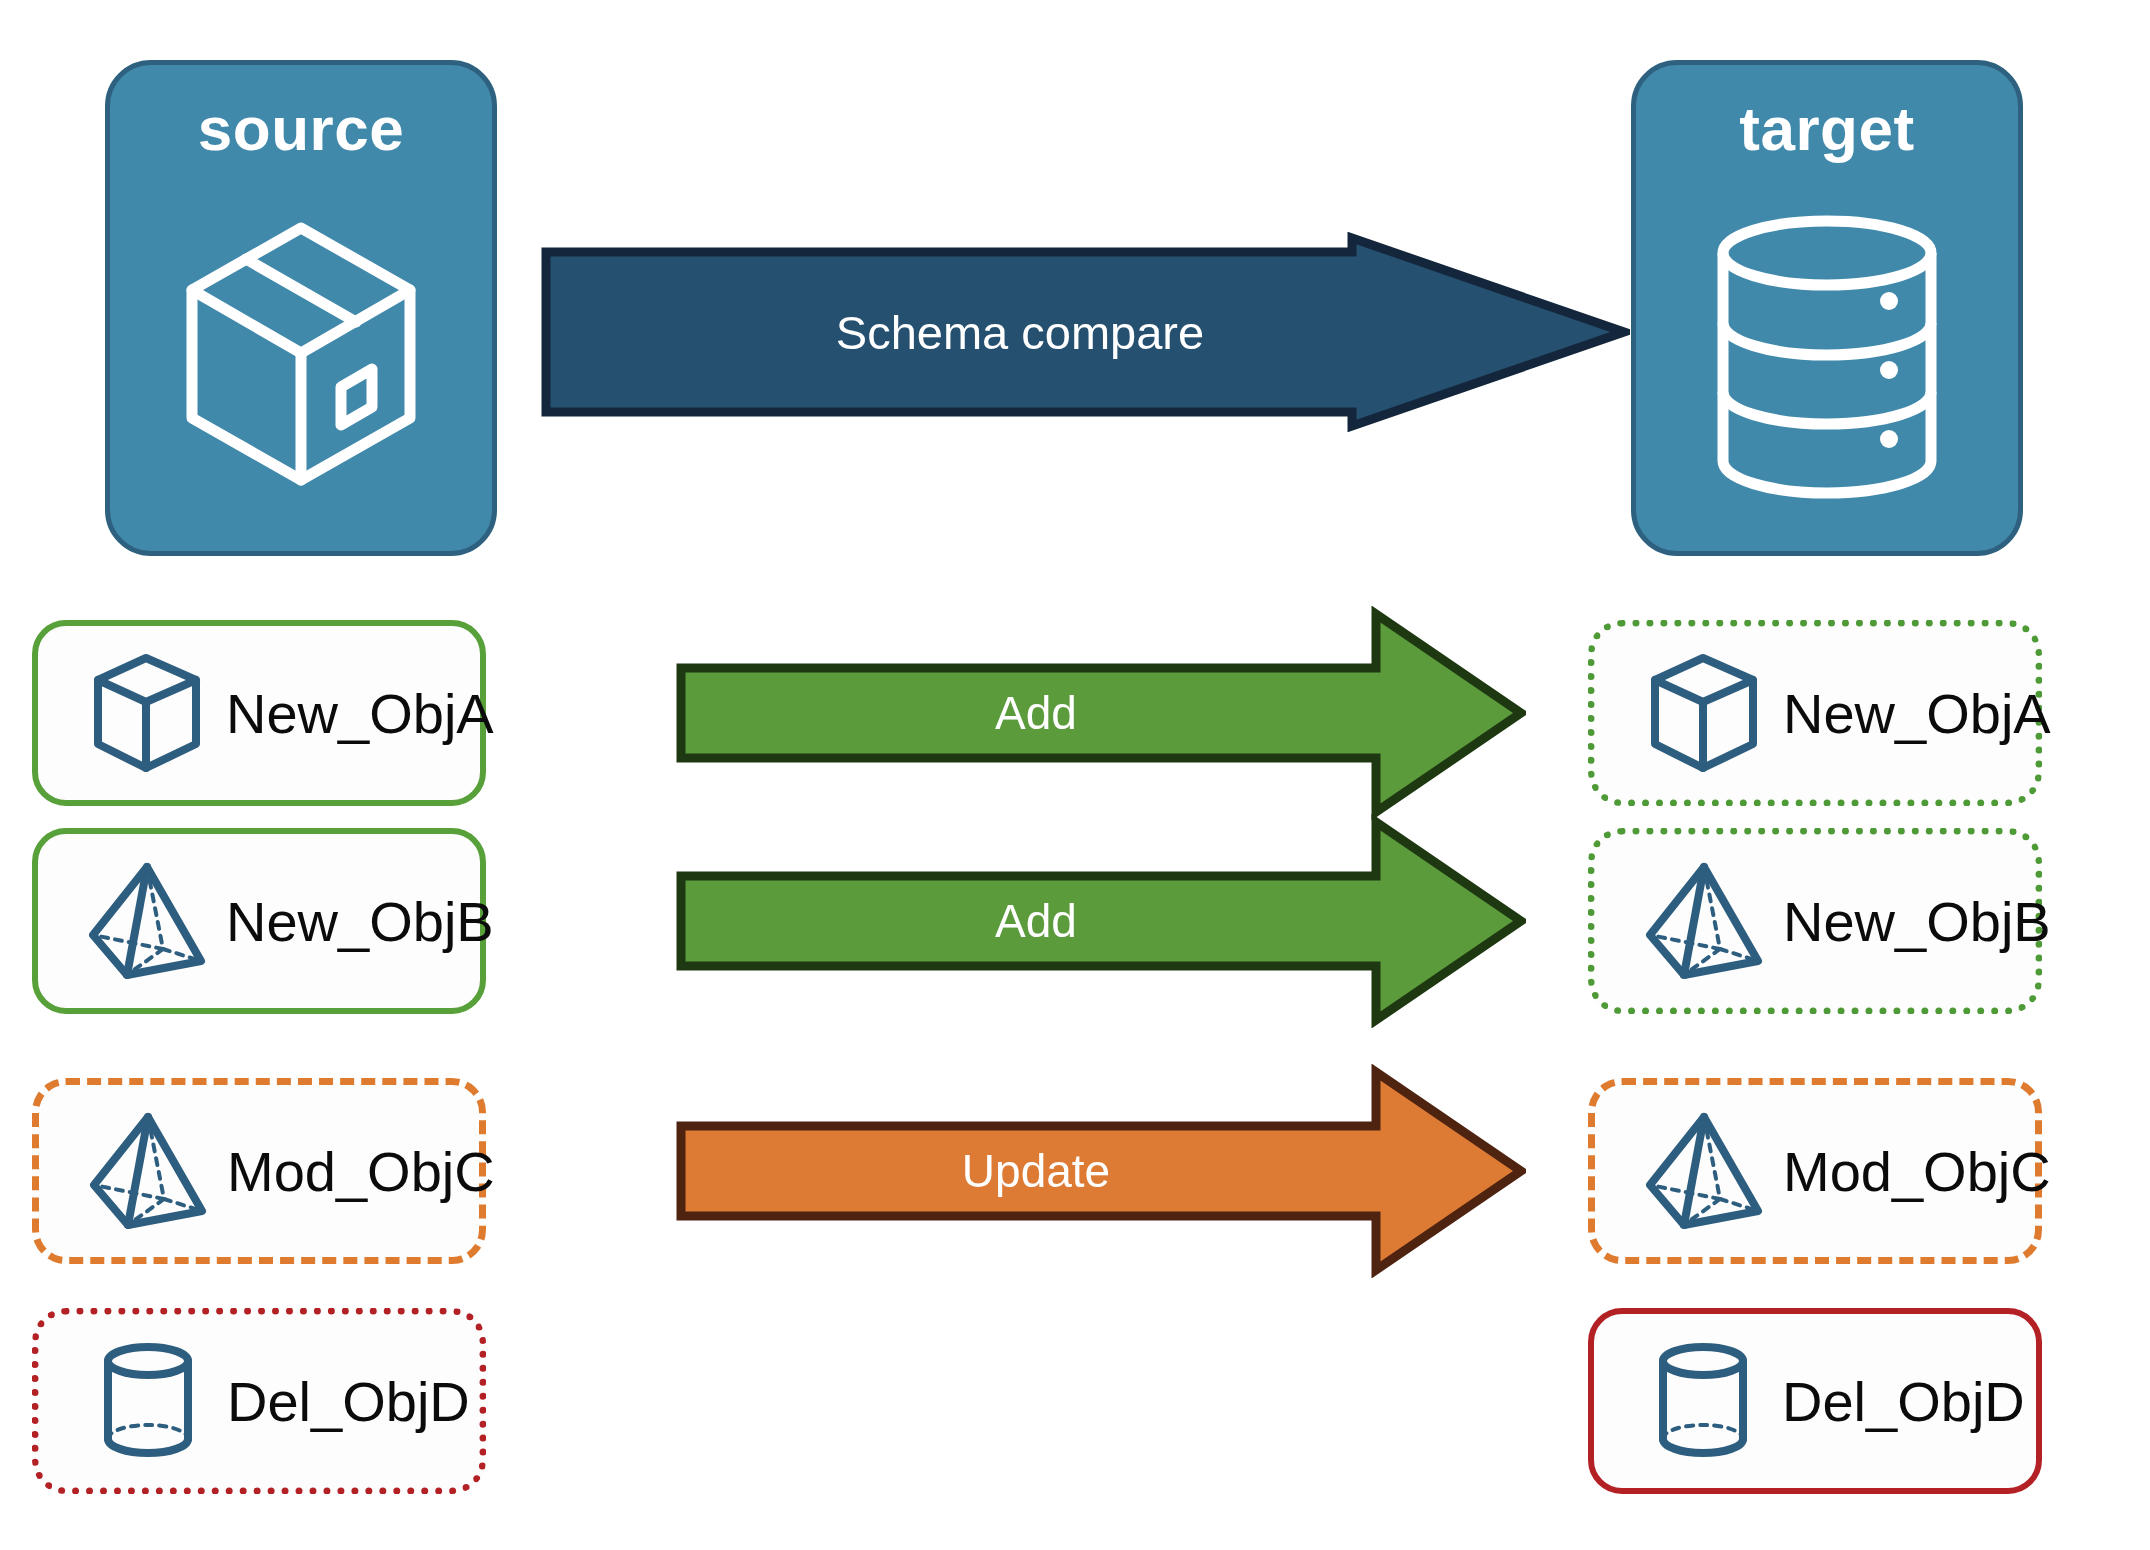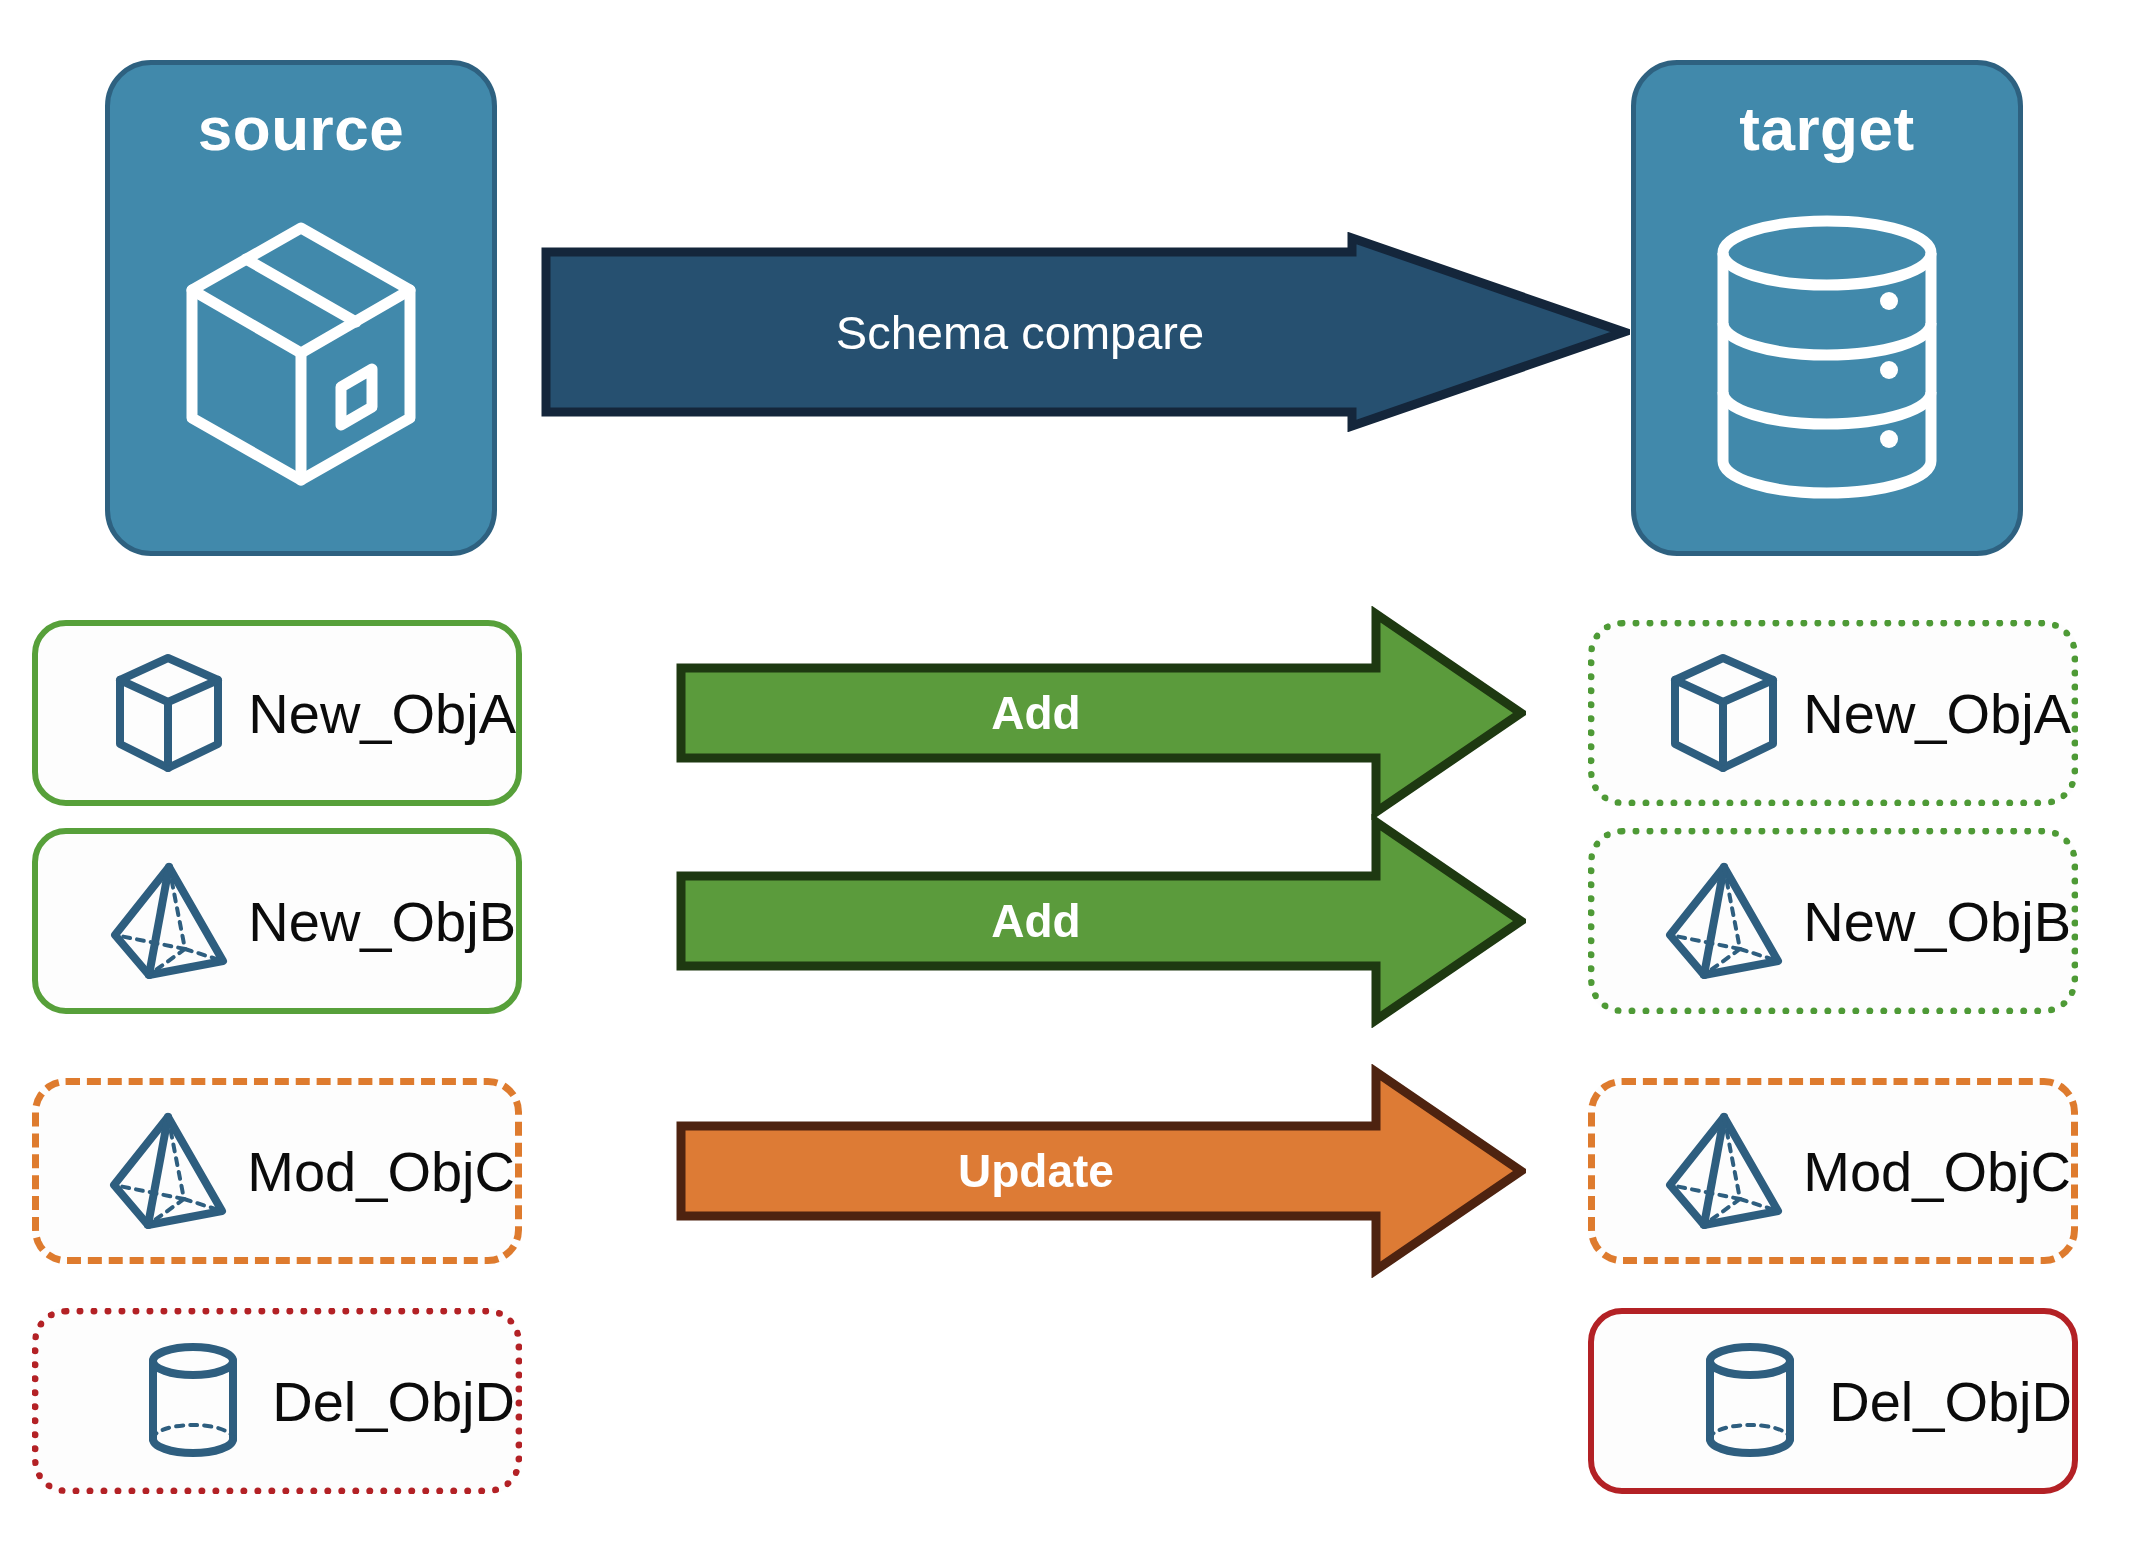--- a/index.html
+++ b/index.html
@@ -37,44 +37,44 @@
   }
 
   
   .row{position:absolute;left:0;width:2150px;height:186px;}
   .row-0{top:620px;}
   .row-1{top:828px;}
   .row-2{top:1078px;}
   .row-3{top:1308px;}
 
   .objbox{
-    position:absolute;top:0;width:490px;height:186px;
+    position:absolute;top:0;width:454px;height:186px;
     background:#FDFDFD;border-radius:34px;box-sizing:border-box;
-    display:flex;align-items:center;justify-content:flex-end;
+    display:flex;align-items:center;
   }
   .objbox.left{left:32px;}
   .objbox.right{left:1588px;}
 
   .b-solid-green {border:6px solid #57A03A;}
   .b-dotted-green{border:7px dotted #4E9A36;}
   .b-dashed-orange{border:7px dashed #DE7B2E;}
   .b-dotted-red  {border:7px dotted #B32125;}
   .b-solid-red   {border:6px solid #B32125;}
 
   .obj-icon{width:130px;min-width:130px;margin-left:44px;display:flex;
             align-items:center;justify-content:center;}
   .obj-label{font-size:56px;color:#0B0B0B;margin-left:14px;white-space:nowrap;}
 
   
   .action-arrow{position:absolute;left:676px;top:-14px;width:850px;height:214px;}
   .action-arrow svg{display:block;}
   .action-label{
     position:absolute;left:0;top:0;width:720px;height:214px;
     display:flex;align-items:center;justify-content:center;
-    color:#ffffff;font-size:46px;pointer-events:none;font-weight:bold;
+    color:#ffffff;font-size:46px;pointer-events:none;
   }
 </style>
 </head>
 <body>
 
 <div class="canvas">
 
   <div class="endpoint source">
     <div class="endpoint-title">source</div>
     <div class="endpoint-glyph">

